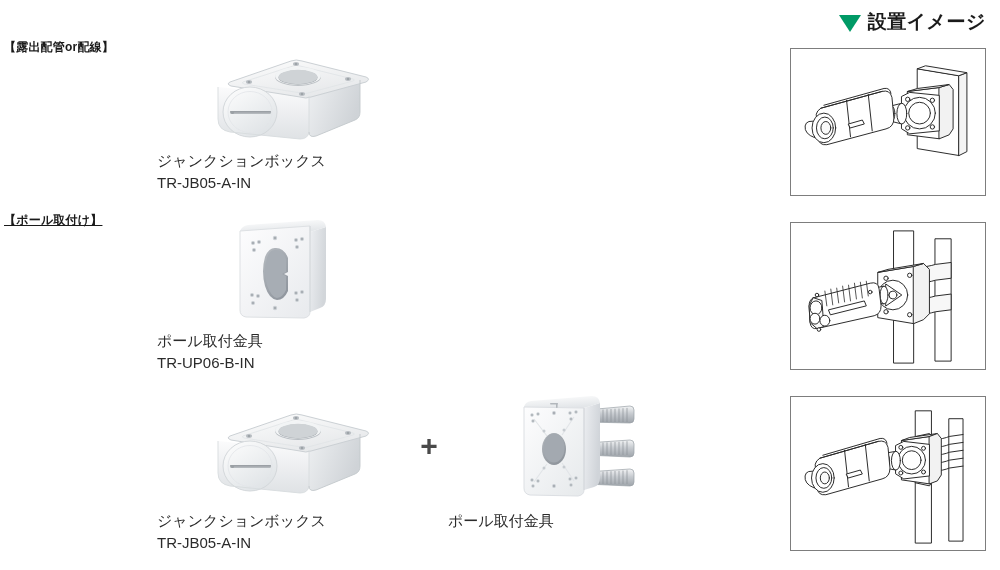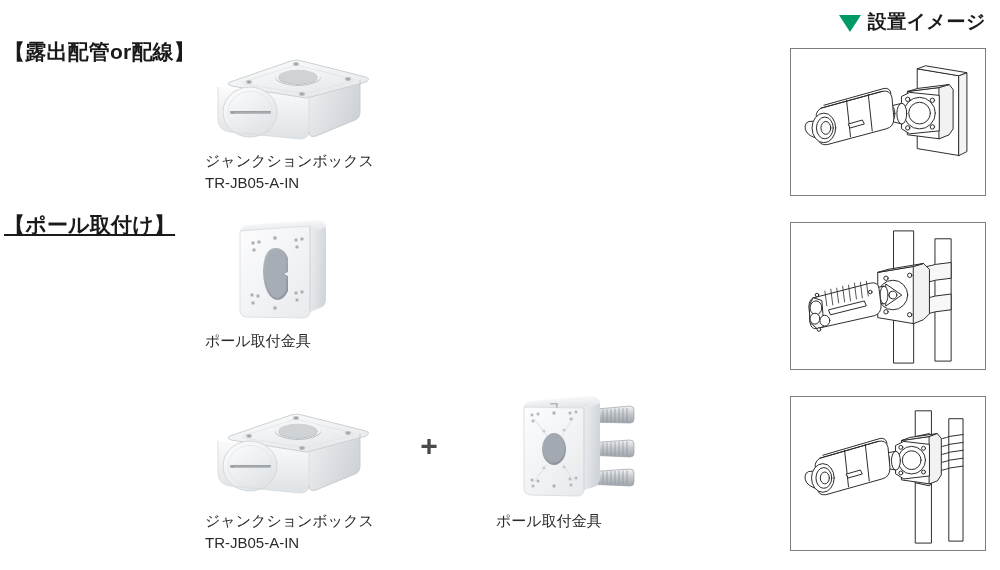--- a/index.html
+++ b/index.html
@@ -21,38 +21,38 @@
   .page {
     position: absolute;
     inset: 0;
     width: 1000px;
     height: 570px;
   }
 
   
   .section-heading {
     position: absolute;
-    font-size: 21px;
+    font-size: 12px;
     font-weight: 700;
     letter-spacing: 0.2px;
     color: #1a1a1a;
     white-space: nowrap;
     line-height: 1;
   }
   #heading-exposed { left: 4px;  top: 41px; }
   #heading-pole    { left: 4px;  top: 214px; text-decoration: underline; }
 
   .caption {
     position: absolute;
     font-size: 15px;
     line-height: 22px;
     color: #2b2b2b;
     white-space: nowrap;
   }
-  .caption .ln { display: block; margin-left: 48px; }
+  .caption .ln { display: block; }
 
   #caption-jb-1   { left: 157px; top: 150px; }
   #caption-pole-b { left: 157px; top: 330px; }
   #caption-jb-2   { left: 157px; top: 510px; }
   #caption-pole-c { left: 448px; top: 510px; }
 
   .plus-sign {
     position: absolute;
     left: 415px;
     top: 432px;
@@ -261,20 +261,21 @@
         <circle cx="79" cy="86" r="0.9"></circle>
         <circle cx="57" cy="94" r="1"></circle>
         <circle cx="57" cy="24" r="1"></circle>
       </g>
       <path d="M92 12 L92 98" fill="none" stroke="#d3d7da" stroke-width="0.9"></path>
     </svg>
   </div>
 
   <div class="caption" id="caption-pole-b">
     <span class="ln">ポール取付金具</span>
+    <span class="ln">TR-UP06-B-IN</span>
   </div>
 
   <div class="product" id="product-jb-2">
     <svg viewBox="0 0 192 104" xmlns="http://www.w3.org/2000/svg" aria-hidden="true">
       <use href="#jb-symbol"></use>
       <g>
         <path d="M22 43 L22 75 Q22 86 34 88 L104 95 Q112 95 113 88 L113 52 Z" fill="url(#jbFront)"></path>
         <path d="M113 52 L113 88 Q113 94 120 92 L159 76 Q164 74 164 68 L164 36 Z" fill="url(#jbSide)"></path>
         <path d="M34 38 L95 17 Q100 15 106 17 L170 33 Q175 35 170 38 L115 53 Q110 55 104 53 L35 42 Q30 40 34 38 Z" fill="url(#jbTop)"></path>
         <path d="M34 38 L95 17 Q100 15 106 17 L170 33 Q175 35 170 38 L115 53 Q110 55 104 53 L35 42 Q30 40 34 38 Z" fill="none" stroke="#cbd0d4" stroke-width="1"></path>

